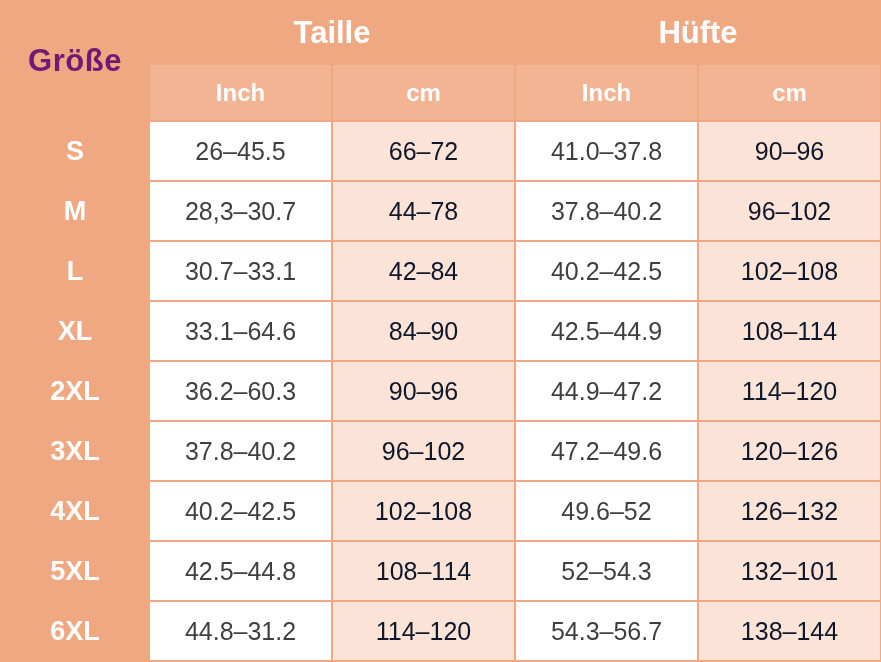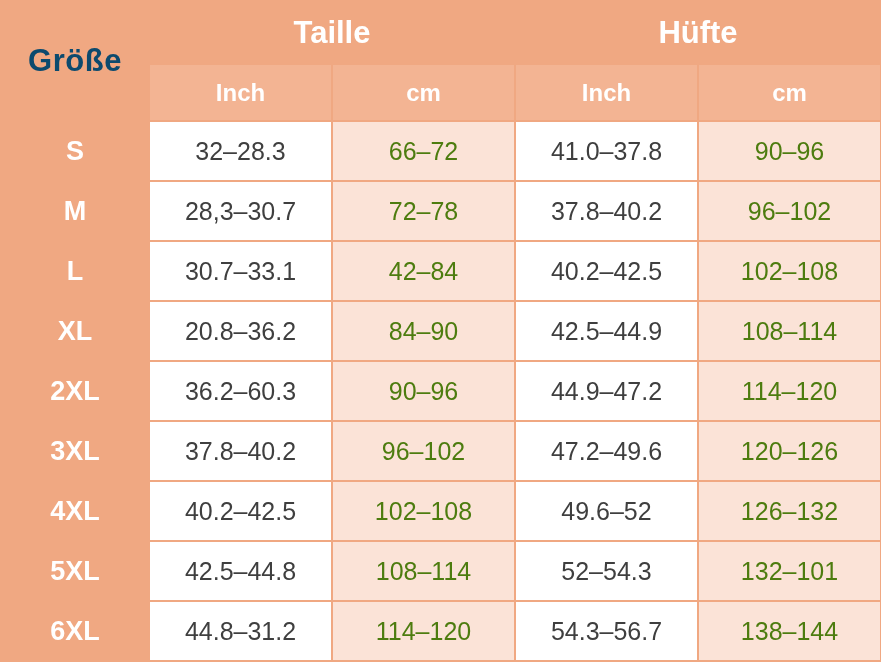--- a/index.html
+++ b/index.html
@@ -33,21 +33,21 @@
   .hdr-group {
     background: #f0a882;
     color: #ffffff;
     font-size: 31px;
     font-weight: normal;
     height: 63px;
   }
   
   .corner {
     background: #f0a882;
-    color: #0c4a6e;
+    color: #701a75;
     font-size: 31px;
     font-weight: bold;
     letter-spacing: 0.5px;
   }
   
   .hdr-sub {
     background: #f3b493;
     color: #ffffff;
     font-size: 24px;
     font-weight: normal;
@@ -62,21 +62,21 @@
     font-size: 27px;
     font-weight: bold;
   }
   td.val-white {
     background: #ffffff;
     color: #3f3f3f;
     font-size: 25px;
   }
   td.val-tint {
     background: #fbe3d7;
-    color: #4d7c0f;
+    color: #0f172a;
     font-size: 25px;
   }
 </style>
 </head>
 <body>
 
 <table class="size-chart">
   <colgroup>
     <col class="c-size">
     <col class="c-col">
@@ -93,42 +93,42 @@
     <tr class="hdr-sub">
       <th>Inch</th>
       <th>cm</th>
       <th>Inch</th>
       <th>cm</th>
     </tr>
   </thead>
   <tbody>
     <tr>
       <td class="size-cell">S</td>
-      <td class="val-white">32–28.3</td>
+      <td class="val-white">26–45.5</td>
       <td class="val-tint">66–72</td>
       <td class="val-white">41.0–37.8</td>
       <td class="val-tint">90–96</td>
     </tr>
     <tr>
       <td class="size-cell">M</td>
       <td class="val-white">28,3–30.7</td>
-      <td class="val-tint">72–78</td>
+      <td class="val-tint">44–78</td>
       <td class="val-white">37.8–40.2</td>
       <td class="val-tint">96–102</td>
     </tr>
     <tr>
       <td class="size-cell">L</td>
       <td class="val-white">30.7–33.1</td>
       <td class="val-tint">42–84</td>
       <td class="val-white">40.2–42.5</td>
       <td class="val-tint">102–108</td>
     </tr>
     <tr>
       <td class="size-cell">XL</td>
-      <td class="val-white">20.8–36.2</td>
+      <td class="val-white">33.1–64.6</td>
       <td class="val-tint">84–90</td>
       <td class="val-white">42.5–44.9</td>
       <td class="val-tint">108–114</td>
     </tr>
     <tr>
       <td class="size-cell">2XL</td>
       <td class="val-white">36.2–60.3</td>
       <td class="val-tint">90–96</td>
       <td class="val-white">44.9–47.2</td>
       <td class="val-tint">114–120</td>

